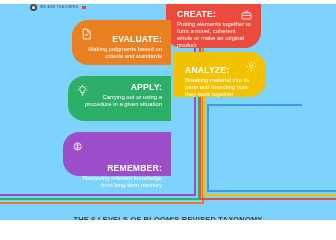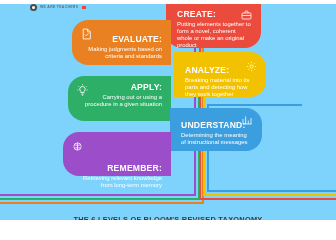--- a/index.html
+++ b/index.html
@@ -162,30 +162,20 @@
       <svg width="11" height="12" viewBox="0 0 20 22" fill="none" stroke="#fff" stroke-width="1.7">
         <path d="M10 4.5a5 5 0 0 0-3 9v2.2h6V13.5a5 5 0 0 0-3-9z"></path>
         <path d="M8 18.5h4M8.8 20.5h2.4"></path>
         <path d="M10 .8v1.6M2.6 4l1.2 1.2M17.4 4l-1.2 1.2M.8 11h1.6M17.6 11h1.6"></path>
       </svg>
     </span>
     <div class="head">APPLY:</div>
     <div class="body">Carrying out or using a procedure in a given situation</div>
   </div>
 
-  <div class="card lalign" id="c-understand">
-    <span class="ico">
-      <svg width="11" height="10" viewBox="0 0 22 20" fill="none" stroke="#fff" stroke-width="1.7">
-        <path d="M2 18V8M7.3 18V3M12.6 18v-7M18 18V6"></path>
-        <path d="M2 18h17"></path>
-      </svg>
-    </span>
-    <div class="head">UNDERSTAND:</div>
-    <div class="body">Determining the meaning of instructional messages</div>
-  </div>
 
   <div class="card ralign" id="c-remember">
     <span class="ico">
       <svg width="11" height="11" viewBox="0 0 22 22" fill="none" stroke="#fff" stroke-width="1.6">
         <circle cx="11" cy="11" r="7.3"></circle>
         <path d="M11 3.7v14.6M5.2 7.4c2 1.1 3.6 1.1 5.8 1.1s3.8 0 5.8-1.1M5.2 14.6c2-1.1 3.6-1.1 5.8-1.1s3.8 0 5.8 1.1"></path>
       </svg>
     </span>
     <div class="head">REMEMBER:</div>
     <div class="body">Retrieving relevant knowledge from long-term memory</div>

